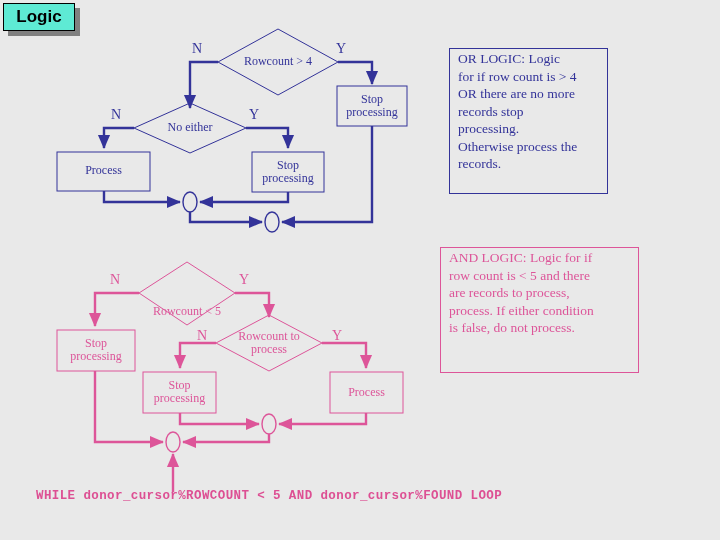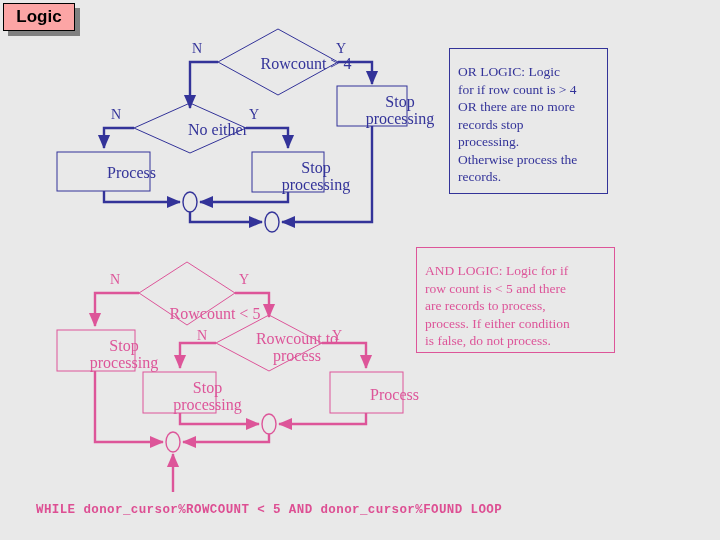--- a/index.html
+++ b/index.html
@@ -24,21 +24,21 @@
   .title-shadow {
     position: absolute;
     left: 8px; top: 8px;
     width: 72px; height: 28px;
     background: #808080;
   }
   .title-chip {
     position: absolute;
     left: 3px; top: 3px;
     width: 70px; height: 26px;
-    background: #fca5a5;
+    background: #5eead4;
     border: 1px solid #000000;
     display: flex;
     align-items: center;
     justify-content: center;
     font-family: "Liberation Sans", sans-serif;
     font-weight: bold;
     font-size: 17px;
     color: #000000;
     letter-spacing: 0px;
   }
@@ -53,34 +53,33 @@
   .lbl {
     position: absolute;
     font-family: "Liberation Serif", serif;
     line-height: 1.08;
     text-align: center;
     white-space: pre-line;
   }
   .lbl.navy { color: #333399; }
   .lbl.pink { color: #dd5599; }
   .node-text {
-    font-size: 16px;
-    padding-left: 28px;
+    font-size: 12px;
   }
   .branch-text {
     font-size: 14px;
   }
   
   .note {
     position: absolute;
     box-sizing: border-box;
     font-family: "Liberation Serif", serif;
     font-size: 13.5px;
     line-height: 1.30;
-    padding: 14px 7px 4px 8px;
+    padding: 1px 7px 4px 8px;
     white-space: pre-line;
   }
   .note.or-note {
     border: 1px solid #333399;
     color: #333399;
   }
   .note.and-note {
     border: 1px solid #dd5599;
     color: #dd5599;
   }
@@ -212,21 +211,21 @@
   <div class="lbl pink node-text" style="left:330px; top:386px; width:73px;">Process</div>
 
   <div class="note or-note" style="left:449px; top:48px; width:159px; height:146px;">OR LOGIC: Logic
 for if row count is &gt; 4
 OR there are no more
 records stop
 processing.
 Otherwise process the
 records.</div>
 
-  <div class="note and-note" style="left:416px; top:247px; width:199px; height:106px;">AND LOGIC: Logic for if
+  <div class="note and-note" style="left:440px; top:247px; width:199px; height:126px;">AND LOGIC: Logic for if
 row count is &lt; 5 and there
 are records to process,
 process.  If either condition
 is false, do not process.</div>
 
-  <div class="codeline" style="left:36px; top:503px;text-align:right;">WHILE donor_cursor%ROWCOUNT &lt; 5 AND donor_cursor%FOUND LOOP</div>
+  <div class="codeline" style="left:36px; top:489px;text-align:right;">WHILE donor_cursor%ROWCOUNT &lt; 5 AND donor_cursor%FOUND LOOP</div>
 
 </div>
 
 </body></html>

